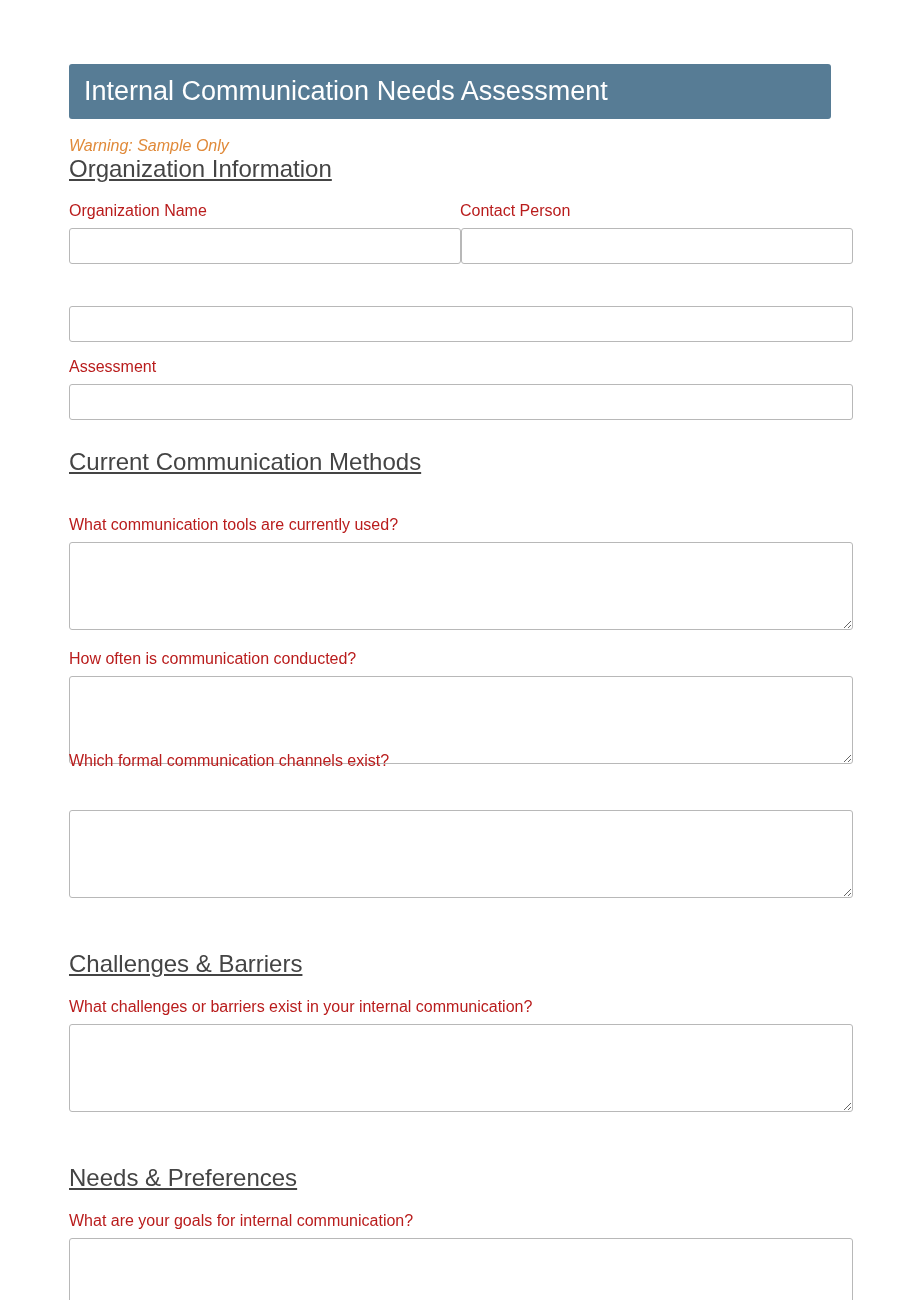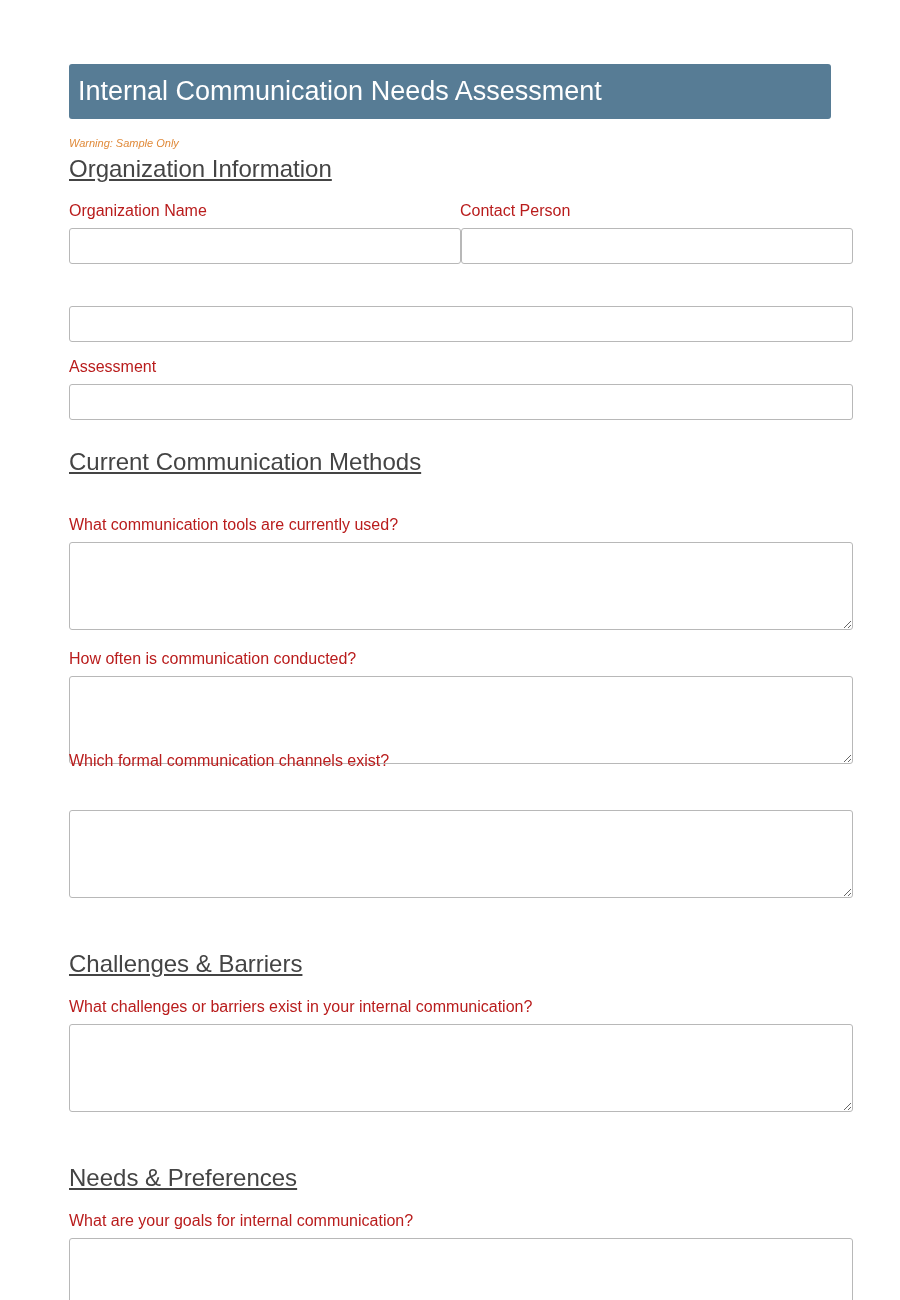--- a/index.html
+++ b/index.html
@@ -3,25 +3,25 @@
 <meta charset="utf-8">
 <style>
   html, body { margin: 0; padding: 0; background: #ffffff; }
   body {
     width: 900px; height: 1300px; overflow: hidden; position: relative;
     font-family: "Liberation Sans", sans-serif; color: #444444;
   }
   .header-bar {
     position: absolute; left: 69px; top: 64px; width: 762px; height: 55px;
     background: #577c95; border-radius: 3px; box-sizing: border-box;
-    padding-left: 9px; display: flex; align-items: center;
+    padding-left: 15px; display: flex; align-items: center;
   }
   .header-title { color: #ffffff; font-size: 27px; font-weight: normal; }
   .warning {
-    position: absolute; left: 69px; top: 137px; font-size: 11px;
+    position: absolute; left: 69px; top: 137px; font-size: 16px;
     font-style: italic; color: #e08a3a;
   }
   .section-title {
     position: absolute; left: 69px; font-size: 24px; color: #444444; font-weight: normal; text-decoration: underline;
   }
   .label { position: absolute; font-size: 16px; color: #b91c1c; }
   .input {
     position: absolute; box-sizing: border-box; border: 1px solid #b8b8b8;
     border-radius: 3px; background: #ffffff; height: 36px; padding: 0 8px;
     font-family: "Liberation Sans", sans-serif; font-size: 16px; color: #444;

